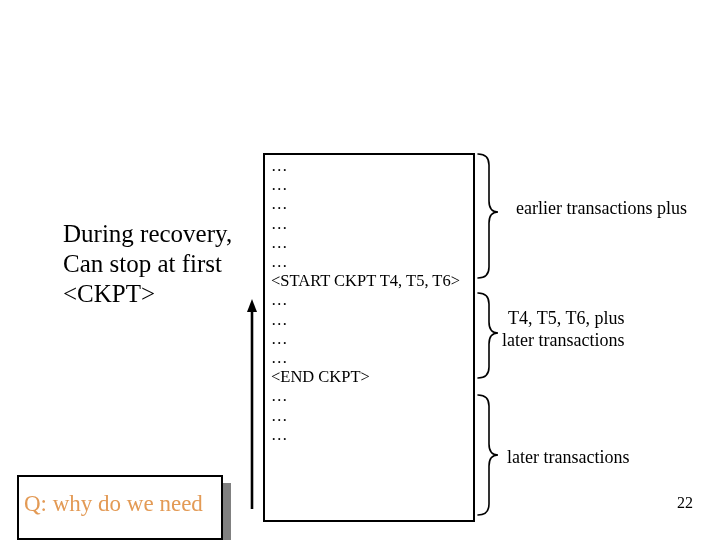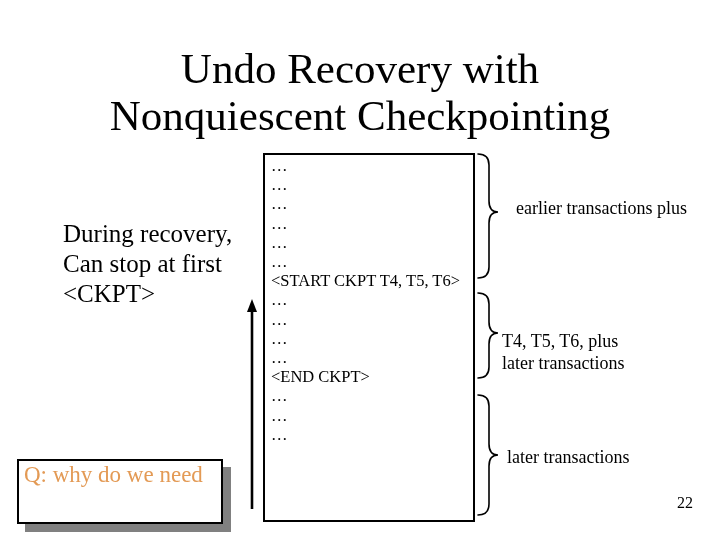--- a/index.html
+++ b/index.html
@@ -58,55 +58,51 @@
     height: 540px;
     pointer-events: none;
   }
   .annotation {
     position: absolute;
     font-size: 18px;
     line-height: 22px;
     white-space: nowrap;
   }
   .annotation-1 { left: 503px; top: 197px; margin-left: 13px; }
-  .annotation-2 { left: 502px; top: 330px; }
+  .annotation-2 { left: 502px; top: 307px; text-align: right; }
   .annotation-3 { left: 507px; top: 446px; }
   .question-box {
     position: absolute;
     left: 17px;
-    top: 459px;
+    top: 475px;
     width: 206px;
     height: 65px;
     border: 2px solid #000000;
     box-sizing: border-box;
     background: #ffffff;
     box-shadow: 8px 8px 0 0 #808080;
-    padding: 1px 0 0 5px;
+    padding: 14px 0 0 5px;
     font-size: 23px;
     line-height: 25px;
     white-space: nowrap;
   }
   .page-number {
     position: absolute;
     left: 641px;
     top: 494px;
     font-size: 16px;
     line-height: 18px;
     margin-left: 36px;
   }
 </style>
 </head>
 <body>
 
 <div id="slide">
 
-  <div class="title">
-    <div>Undo Recovery with</div>
-    <div>Nonquiescent Checkpointing</div>
-  </div>
 
   <div class="left-note">
     <div>During recovery,</div>
     <div>Can stop at first</div>
     <div>&lt;CKPT&gt;</div>
   </div>
 
   <div class="log-box">
     <div class="log-line">…</div>
     <div class="log-line">…</div>

